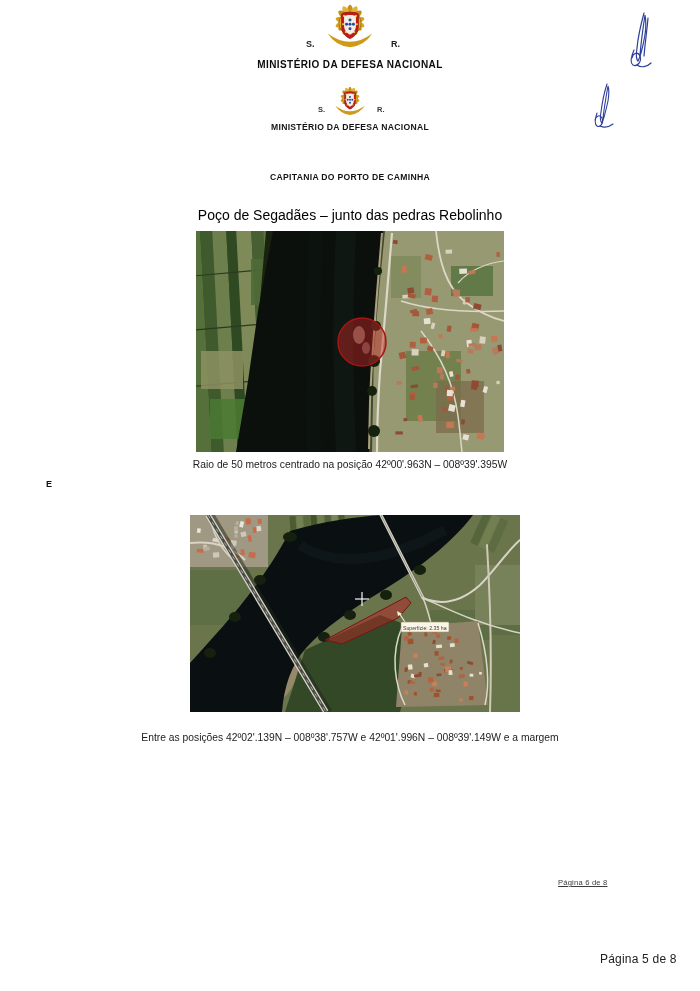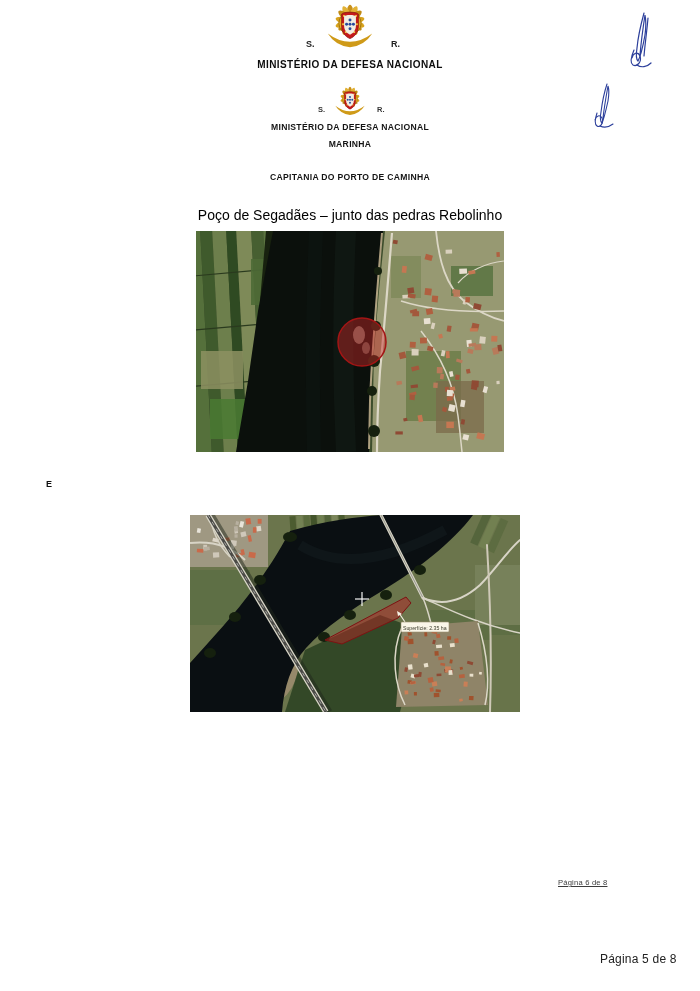--- a/index.html
+++ b/index.html
@@ -65,21 +65,20 @@
   <span class="abs initial-lg" style="left:306px;top:39px">S.</span>
   <span class="abs initial-lg" style="left:391px;top:39px">R.</span>
   <div class="abs cline title-main" style="top:59px">MINISTÉRIO DA DEFESA NACIONAL</div>
 
   <svg class="abs" style="left:330px;top:85px" width="40" height="33">
     <use href="#crest"></use>
   </svg>
   <span class="abs initial-sm" style="left:318px;top:105px">S.</span>
   <span class="abs initial-sm" style="left:377px;top:105px">R.</span>
   <div class="abs cline hdr-small" style="top:122px">MINISTÉRIO DA DEFESA NACIONAL</div>
-  <div class="abs cline hdr-small" style="top:139px">MARINHA</div>
   <div class="abs cline hdr-small" style="top:172px">CAPITANIA DO PORTO DE CAMINHA</div>
 
   <svg class="abs" style="left:626px;top:10px" width="32" height="62" viewBox="0 0 32 62">
     <g stroke="#2c3f9b" fill="none" stroke-width="1.2" stroke-linecap="round">
       <path d="M18,3 C15,14 12,27 11,38 C10,44 10,49 12,51 C15,46 17,36 19,25 C20,18 20,10 19,5 C17,18 15,33 14,45"></path>
       <path d="M8,40 C5,47 4,53 7,55 C11,57 16,52 14,46 C12,41 7,43 6,48"></path>
       <path d="M11,55 C15,58 21,57 25,53"></path>
       <path d="M22,8 C21,20 19,34 18,46"></path>
     </g>
   </svg>
@@ -217,20 +216,21 @@
       <circle cx="178" cy="130" r="6"></circle>
         <circle cx="176" cy="160" r="5"></circle>
       <circle cx="178" cy="200" r="6"></circle>
     </g>
 
     <ellipse cx="163" cy="104" rx="6" ry="9" fill="#8a8275" opacity="0.85"></ellipse>
     <ellipse cx="170" cy="117" rx="4" ry="6" fill="#6f695e" opacity="0.85"></ellipse>
     <circle cx="166" cy="111" r="24" fill="#c62828" fill-opacity="0.45" stroke="#a31515" stroke-width="1.5"></circle>
   </svg>
 
+  <div class="abs cline caption" style="top:459px">Raio de 50 metros centrado na posição 42º00'.963N – 008º39'.395W</div>
 
   <span class="abs stray" style="left:46px;top:479px">E</span>
 
 
   <svg class="abs photo" style="left:190px;top:515px" width="330" height="197" viewBox="0 0 330 197">
     <rect width="330" height="197" fill="#6b754c"></rect>
 
     <rect x="240" y="95" width="90" height="30" fill="#5e6e44"></rect>
     <rect x="285" y="50" width="45" height="60" fill="#77815a"></rect>
     <rect x="300" y="120" width="30" height="77" fill="#68744a"></rect>
@@ -374,17 +374,18 @@
     </g>
 
     <g>
       <line x1="215" y1="107" x2="209" y2="98" stroke="#f5f2e5" stroke-width="1.1"></line>
       <polygon points="207,96 212,99 208,101" fill="#f5f2e5"></polygon>
       <rect x="211" y="107" width="48" height="10" rx="1" fill="#faf6e8" stroke="#9a9070" stroke-width="0.6"></rect>
       <text x="213" y="114.5" font-size="5.2" fill="#3a3a2a" font-family="Liberation Sans, sans-serif">Superfície: 2.35 ha</text>
     </g>
   </svg>
 
+  <div class="abs cline caption" style="top:732px">Entre as posições 42º02'.139N – 008º38'.757W e 42º01'.996N – 008º39'.149W e a margem</div>
 
   <div class="abs footer-note" style="left:558px;top:878px">Página 6 de 8</div>
   <div class="abs footer-note2" style="left:600px;top:952px">Página 5 de 8</div>
 
 </div>
 
 </body></html>

